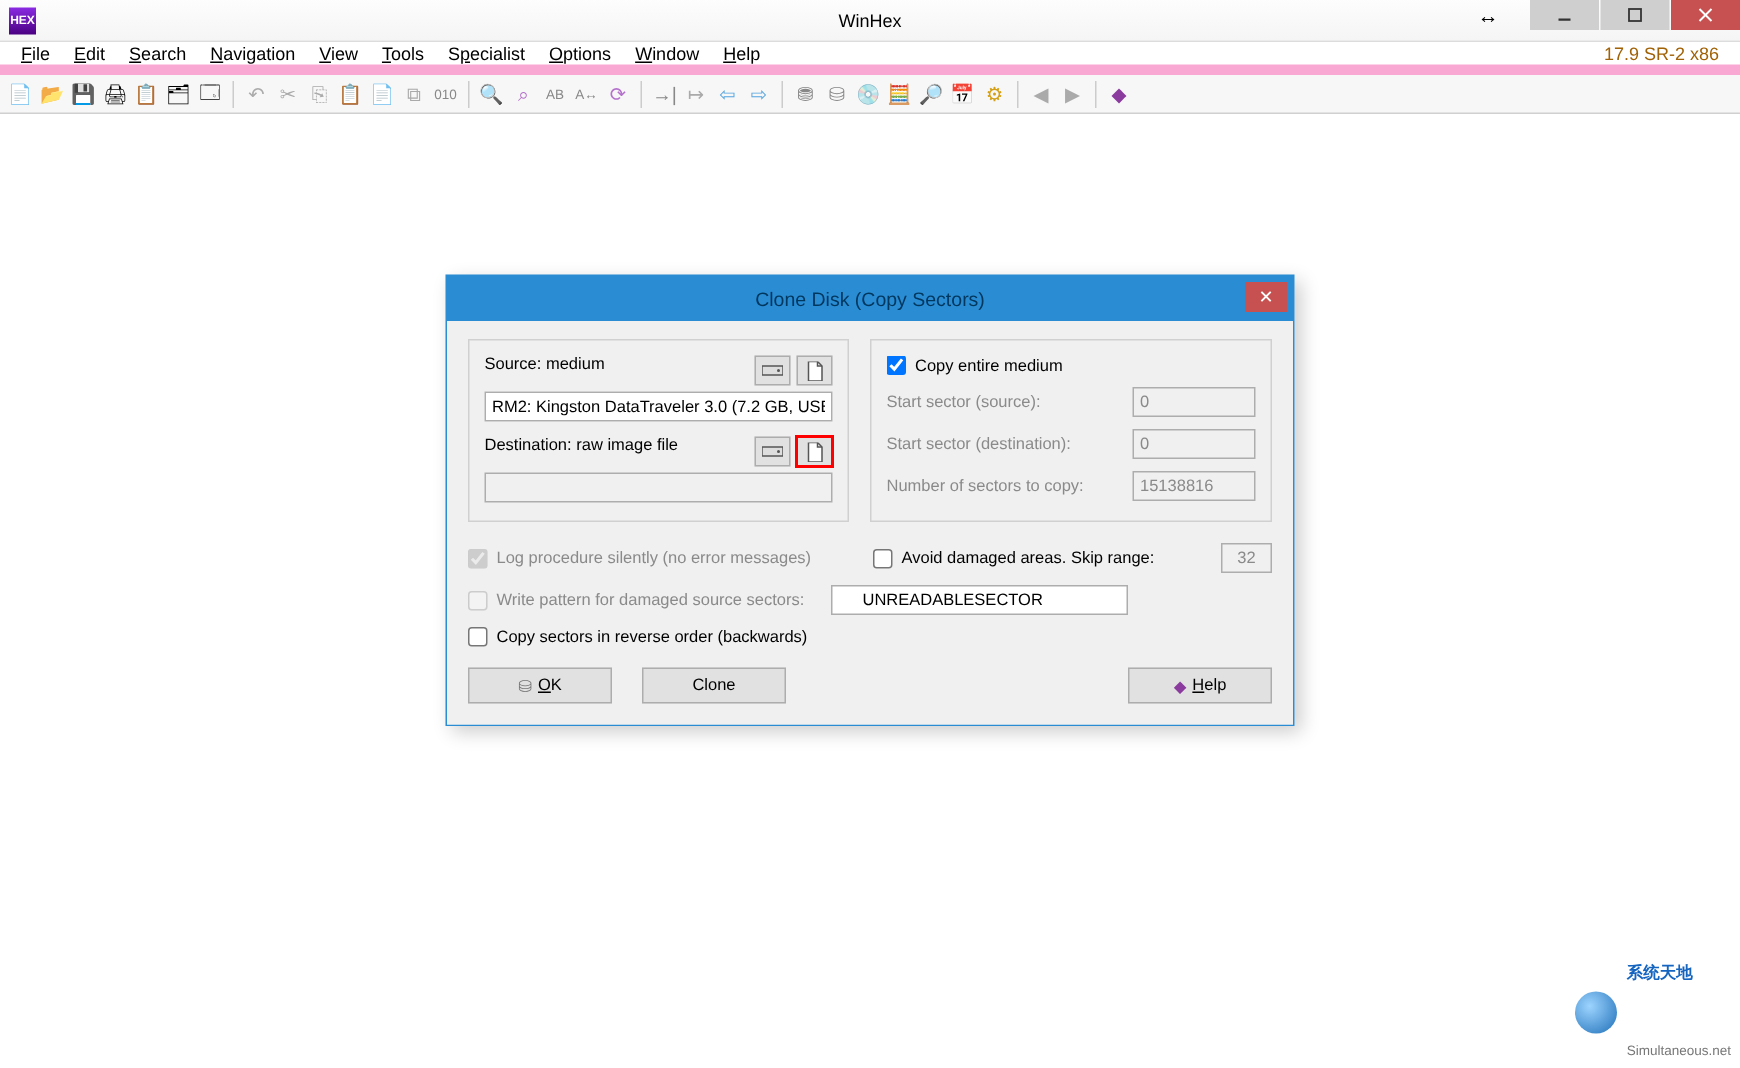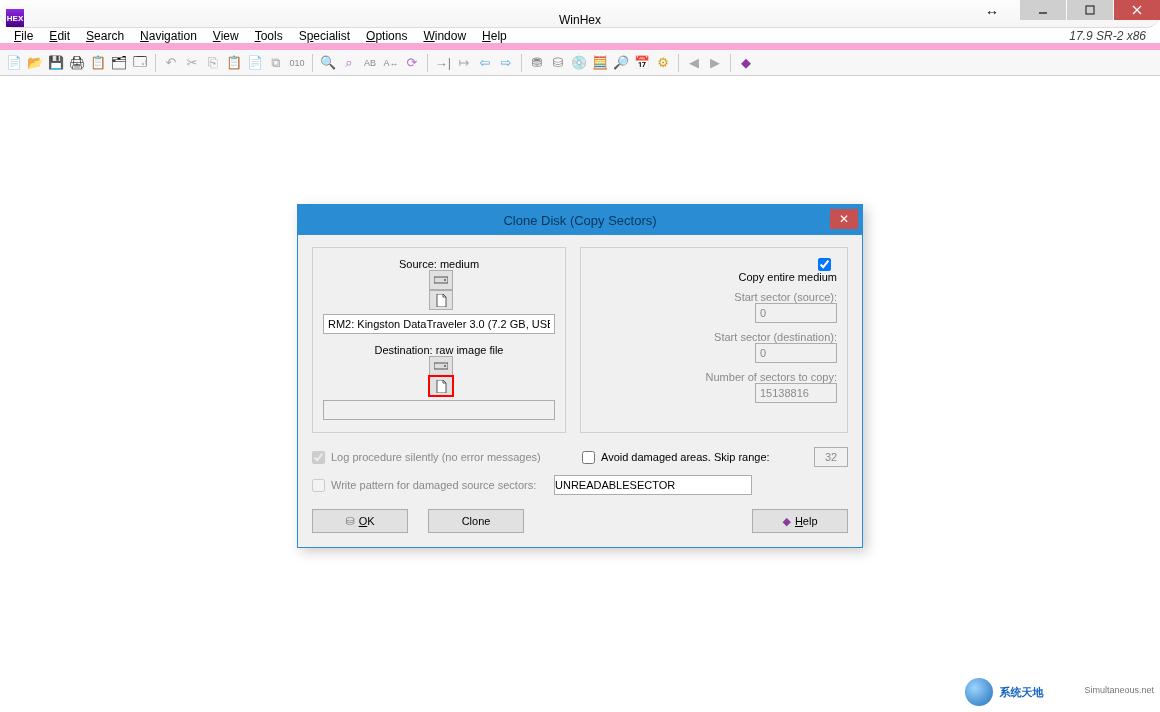--- a/index.html
+++ b/index.html
@@ -11,23 +11,22 @@
   height: 712px;
   overflow: hidden;
   position: relative;
 }
 
 .main-titlebar {
   height: 28px;
   background: linear-gradient(#fdfdfd, #f5f5f5);
   border-bottom: 1px solid #dcdcdc;
   display: flex;
-  align-items: flex-end;
+  align-items: center;
   position: relative;
-  border-radius: 14px;
 }
 .app-icon {
   width: 18px; height: 18px;
   margin: 0 6px;
   display: flex; align-items: center; justify-content: center;
   font-size: 8px; font-weight: bold;
   background: linear-gradient(#8a2be2, #4b0082);
   color: #fff;
 }
 .main-title {
@@ -67,23 +66,22 @@
   padding: 0 6px;
   border-bottom: 7px solid #f9a8d4;
 }
 .menu-item {
   padding: 0 8px;
   cursor: default;
 }
 .menu-item .ul { text-decoration: underline; }
 .version {
   margin-left: auto;
-  color: #404040;
+  color: #a16207;
   padding-right: 8px;
-  font-style: italic;
 }
 
 .toolbar {
   height: 26px;
   background: #f7f7f7;
   border-bottom: 1px solid #d0d0d0;
   display: flex;
   align-items: center;
   padding: 0 4px;
   gap: 1px;
@@ -100,21 +98,21 @@
 }
 
 .client {
   position: absolute;
   top: 76px; left: 0; right: 0; bottom: 0;
   background: #fff;
 }
 
 .dialog {
   position: absolute;
-  left: 297px; top: 204px;
+  left: 297px; top: 183px;
   width: 566px;
   background: #f0f0f0;
   border: 1px solid #2a8dd4;
   box-shadow: 4px 4px 12px rgba(0,0,0,0.2);
 }
 .dlg-titlebar {
   height: 30px;
   background: #2a8dd4;
   display: flex;
   align-items: center;
@@ -144,23 +142,22 @@
 }
 .group {
   border: 1px solid #d0d0d0;
   padding: 10px 10px 12px 10px;
   background: #f0f0f0;
 }
 .group-left { flex: 0 0 254px; }
 .group-right { flex: 1; }
 .src-row, .dst-row {
   display: flex;
-  align-items: center;
+  align-items: flex-start;
   margin-bottom: 4px;
-  flex-direction: column;
 }
 .src-label { flex: 1; font-size: 11px; }
 .icon-btn {
   width: 24px; height: 20px;
   border: 1px solid #adadad;
   background: #e1e1e1;
   display: flex; align-items: center; justify-content: center;
   margin-left: 4px;
   font-size: 11px;
 }
@@ -174,24 +171,23 @@
   border: 1px solid #adadad;
   background: #fff;
   padding: 0 4px;
   font-size: 11px;
   font-family: inherit;
   margin-bottom: 10px;
 }
 .txt-input.disabled { background: #f0f0f0; color: #888; }
 .right-row {
   display: flex;
-  align-items: flex-end;
+  align-items: center;
   margin-bottom: 8px;
   font-size: 11px;
-  flex-direction: column;
 }
 .right-row.disabled { color: #8a8a8a; }
 .right-label { flex: 1; }
 .num-input {
   width: 82px;
   height: 20px;
   border: 1px solid #adadad;
   background: #fff;
   padding: 0 4px;
   font-size: 11px;
@@ -226,21 +222,21 @@
   display: flex; align-items: center;
   width: 242px;
   color: #8a8a8a;
 }
 .pattern-row .chk-part input { margin-right: 6px; }
 .pattern-input {
   flex: 0 0 198px;
   height: 20px;
   border: 1px solid #adadad;
   background: #fff;
-  padding: 0 0;
+  padding: 0 20px;
   font-size: 11px;
   font-family: inherit;
 }
 .sim-row, .rev-row {
   display: flex; align-items: center;
   font-size: 11px;
   margin-bottom: 6px;
 }
 .sim-row input, .rev-row input { margin-right: 6px; }
 .dlg-buttons {
@@ -267,21 +263,21 @@
   font-size: 11px;
   display: flex;
   align-items: center;
   gap: 6px;
 }
 .watermark .globe {
   width: 28px; height: 28px;
   border-radius: 50%;
   background: radial-gradient(circle at 35% 35%, #9dd4ff, #1e6fb8);
 }
-.wm-text { display: flex; flex-direction: row; line-height: 1.1; gap: 41px; }
+.wm-text { display: flex; flex-direction: column; line-height: 1.1; gap: 41px; }
 .wm-text .cn { font-weight: bold; color: #1565c0; }
 .wm-text .url { font-size: 9px; color: #777; }
 svg { display: block; }
 </style>
 </head>
 <body>
 
 <div class="main-titlebar">
   <div class="app-icon">HEX</div>
   <div class="main-title">WinHex</div>
@@ -439,20 +435,24 @@
       </div>
 
       <div class="pattern-row">
         <div class="chk-part">
           <input type="checkbox" disabled="" style="">
           <span>Write pattern for damaged source sectors:</span>
         </div>
         <input class="pattern-input" value="UNREADABLESECTOR" style="">
       </div>
 
+      <div class="rev-row">
+        <input type="checkbox" style="">
+        <span>Copy sectors in reverse order (backwards)</span>
+      </div>
     </div>
 
     <div class="dlg-buttons">
       <div class="dlg-btn">
         <span style="color:#777">⛁</span>
         <span><span class="ul">O</span>K</span>
       </div>
       <div class="dlg-btn">
         <span>Clone</span>
       </div>

